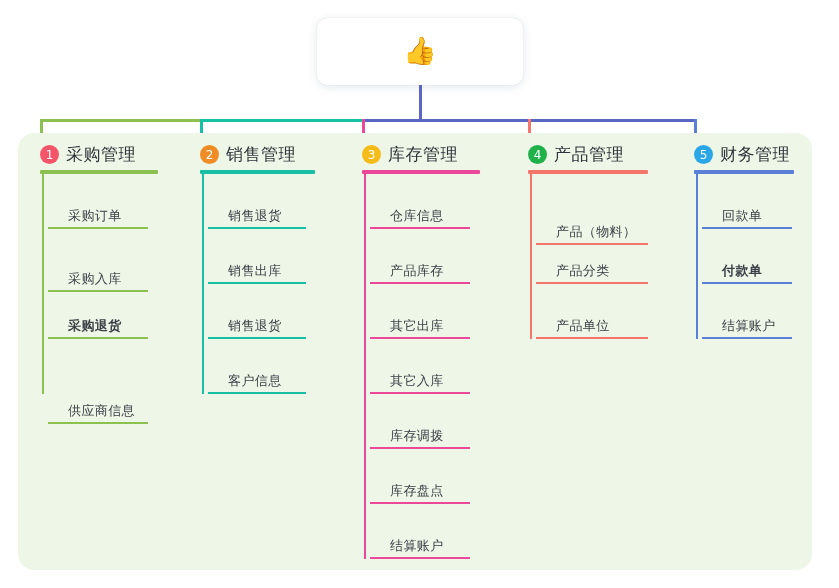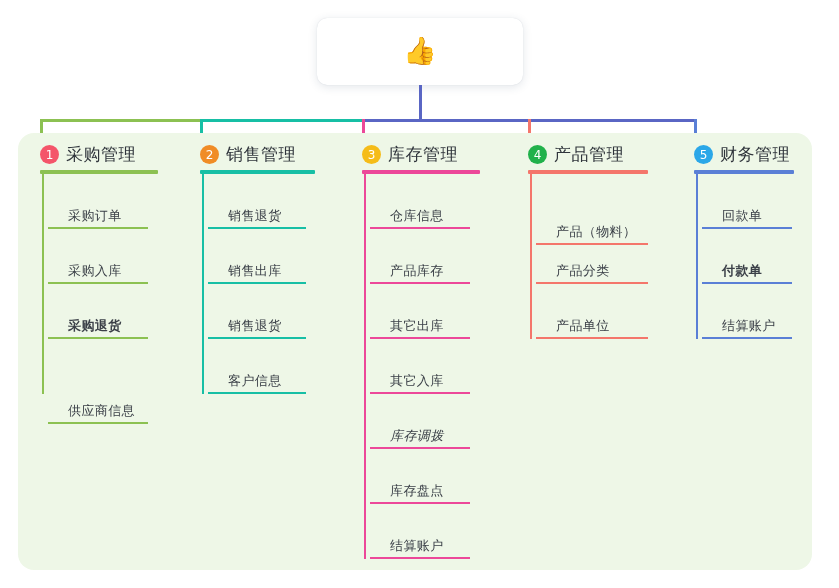--- a/index.html
+++ b/index.html
@@ -136,21 +136,21 @@
           <div class="col-head">
             <span class="badge" style="background: rgb(244, 85, 106);">1</span>
             <span class="col-title">采购管理</span>
           </div>
           <div class="col-underline" style="width: 118px; background: rgb(140, 193, 82);"></div>
           <div class="col-spine" style="height: 220px; background: rgb(140, 193, 82);"></div>
           <div class="leaf" style="top: 41px; height: 55px; width: 130px;">
             <span class="leaf-label">采购订单</span>
             <div class="leaf-underline" style="width: 100px; background: rgb(140, 193, 82);"></div>
           </div>
-          <div class="leaf" style="top: 96px; height: 55px; width: 130px; font-family: Liberation Mono, monospace;">
+          <div class="leaf" style="top: 96px; height: 63px; width: 130px; font-family: Liberation Mono, monospace;">
             <span class="leaf-label">采购入库</span>
             <div class="leaf-underline" style="width: 100px; background: rgb(140, 193, 82);"></div>
           </div>
           <div class="leaf" style="top: 151px; height: 55px; width: 130px; font-weight: bold;">
             <span class="leaf-label">采购退货</span>
             <div class="leaf-underline" style="width: 100px; background: rgb(140, 193, 82);"></div>
           </div>
           <div class="leaf" style="top: 206px; height: 55px; width: 130px; margin-top: 30px;">
             <span class="leaf-label">供应商信息</span>
             <div class="leaf-underline" style="width: 100px; background: rgb(140, 193, 82);"></div>
@@ -196,21 +196,21 @@
             <div class="leaf-underline" style="width: 100px; background: rgb(236, 72, 153);"></div>
           </div>
           <div class="leaf" style="top: 151px; height: 55px; width: 130px;">
             <span class="leaf-label">其它出库</span>
             <div class="leaf-underline" style="width: 100px; background: rgb(236, 72, 153);"></div>
           </div>
           <div class="leaf" style="top: 206px; height: 55px; width: 130px; text-align: right;">
             <span class="leaf-label">其它入库</span>
             <div class="leaf-underline" style="width: 100px; background: rgb(236, 72, 153);"></div>
           </div>
-          <div class="leaf" style="top: 261px; height: 55px; width: 130px; font-style: italic;">
+          <div class="leaf" style="top: 261px; height: 55px; width: 130px;">
             <span class="leaf-label">库存调拨</span>
             <div class="leaf-underline" style="width: 100px; background: rgb(236, 72, 153);"></div>
           </div>
           <div class="leaf" style="top: 316px; height: 55px; width: 130px;">
             <span class="leaf-label">库存盘点</span>
             <div class="leaf-underline" style="width: 100px; background: rgb(236, 72, 153);"></div>
           </div>
           <div class="leaf" style="top: 371px; height: 55px; width: 130px;">
             <span class="leaf-label">结算账户</span>
             <div class="leaf-underline" style="width: 100px; background: rgb(236, 72, 153);"></div>

